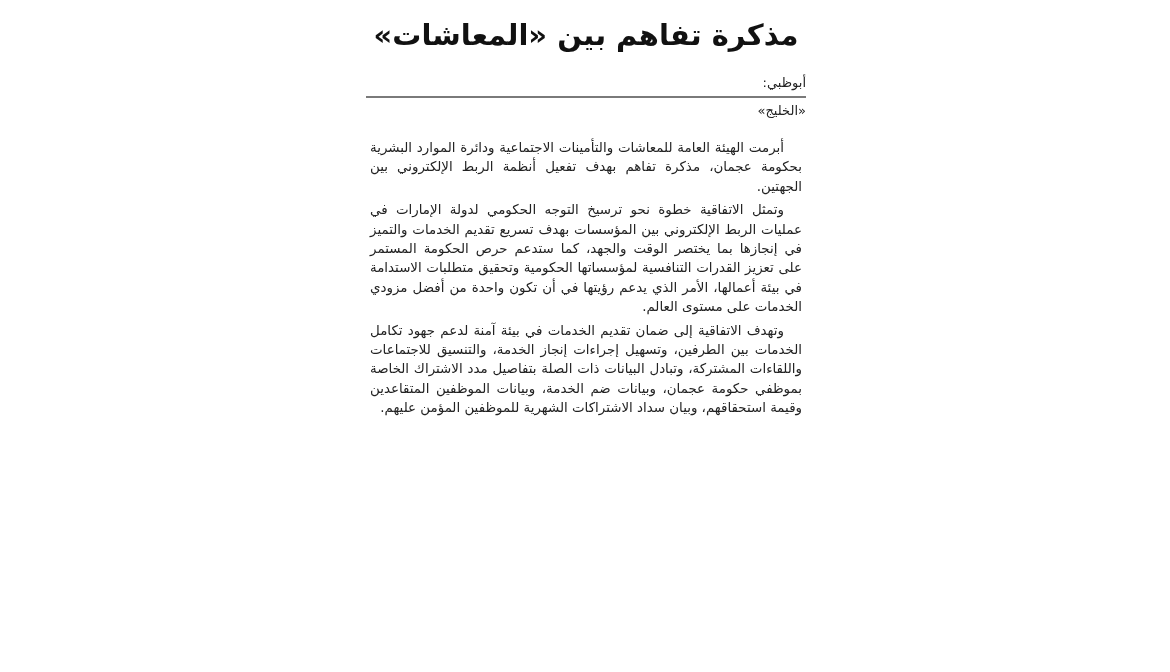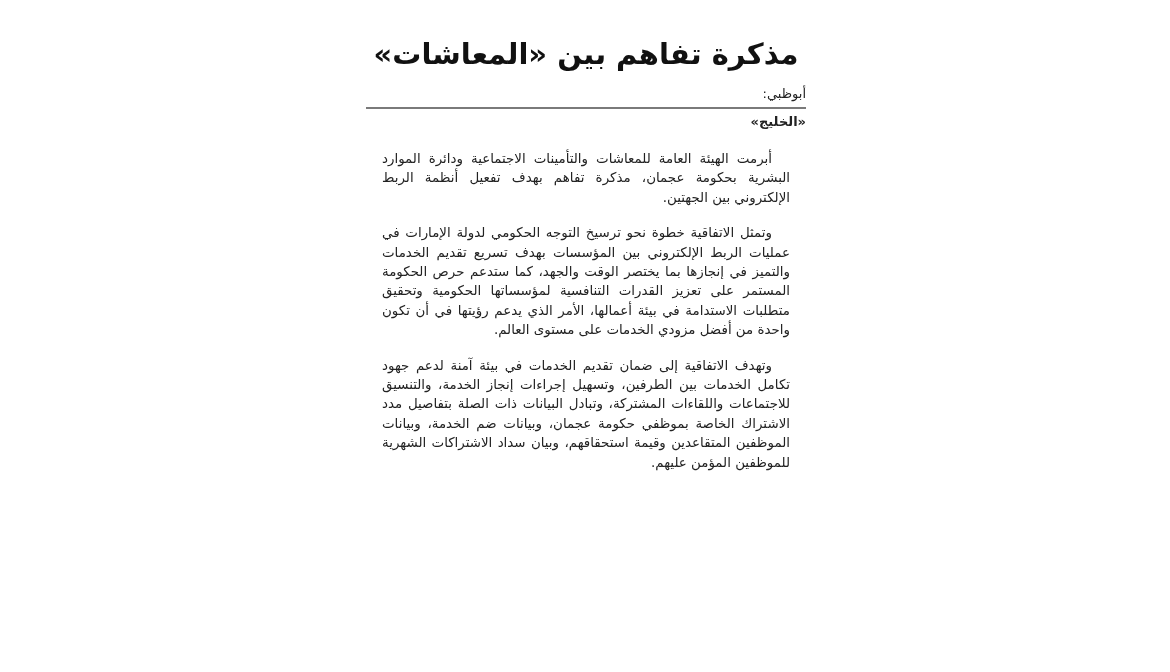--- a/index.html
+++ b/index.html
@@ -1,40 +1,40 @@
 <!DOCTYPE html>
 <html><head>
 <meta charset="utf-8">
 <style>
   html, body { margin: 0; padding: 0; }
   body {
     width: 1170px; height: 672px; background: #ffffff; overflow: hidden;
     position: relative; color: #1a1a1a;
   }
   .article {
-    position: absolute; left: 366px; top: 31px; width: 440px;
+    position: absolute; left: 366px; top: 12px; width: 440px;
     direction: rtl; text-align: right;
   }
   .headline {
     font-family: "DejaVu Sans", sans-serif; font-weight: bold;
     font-size: 29px; line-height: 46px; text-align: center;
     margin: 0; color: #111;
   }
   .dateline {
     font-family: "DejaVu Sans", sans-serif; font-size: 13px;
-    margin-top: 8px; line-height: 18px; color: #222;
+    margin-top: 16px; line-height: 18px; color: #222;
   }
   .rule { height: 2px; background: #7a7a7a; margin: 4px 0 4px 0; }
   .source {
-    font-family: "DejaVu Sans", sans-serif; font-size: 13px; line-height: 18px; color: #222; font-weight: bold;
+    font-family: "DejaVu Sans", sans-serif; font-size: 13px; line-height: 18px; color: #222;
   }
   .body { margin-top: 18px; }
   .para {
     font-family: "DejaVu Sans", sans-serif; font-size: 13.4px;
-    line-height: 19.4px; margin: 16px; text-align: justify; text-align-last: right;
+    line-height: 19.4px; margin: 4px; text-align: justify; text-align-last: right;
     text-indent: 18px; color: #222;
   }
 </style>
 </head>
 <body>
 
 <div class="article">
   <h1 class="headline">
     <div>مذكرة تفاهم بين «المعاشات»</div>
   </h1>

